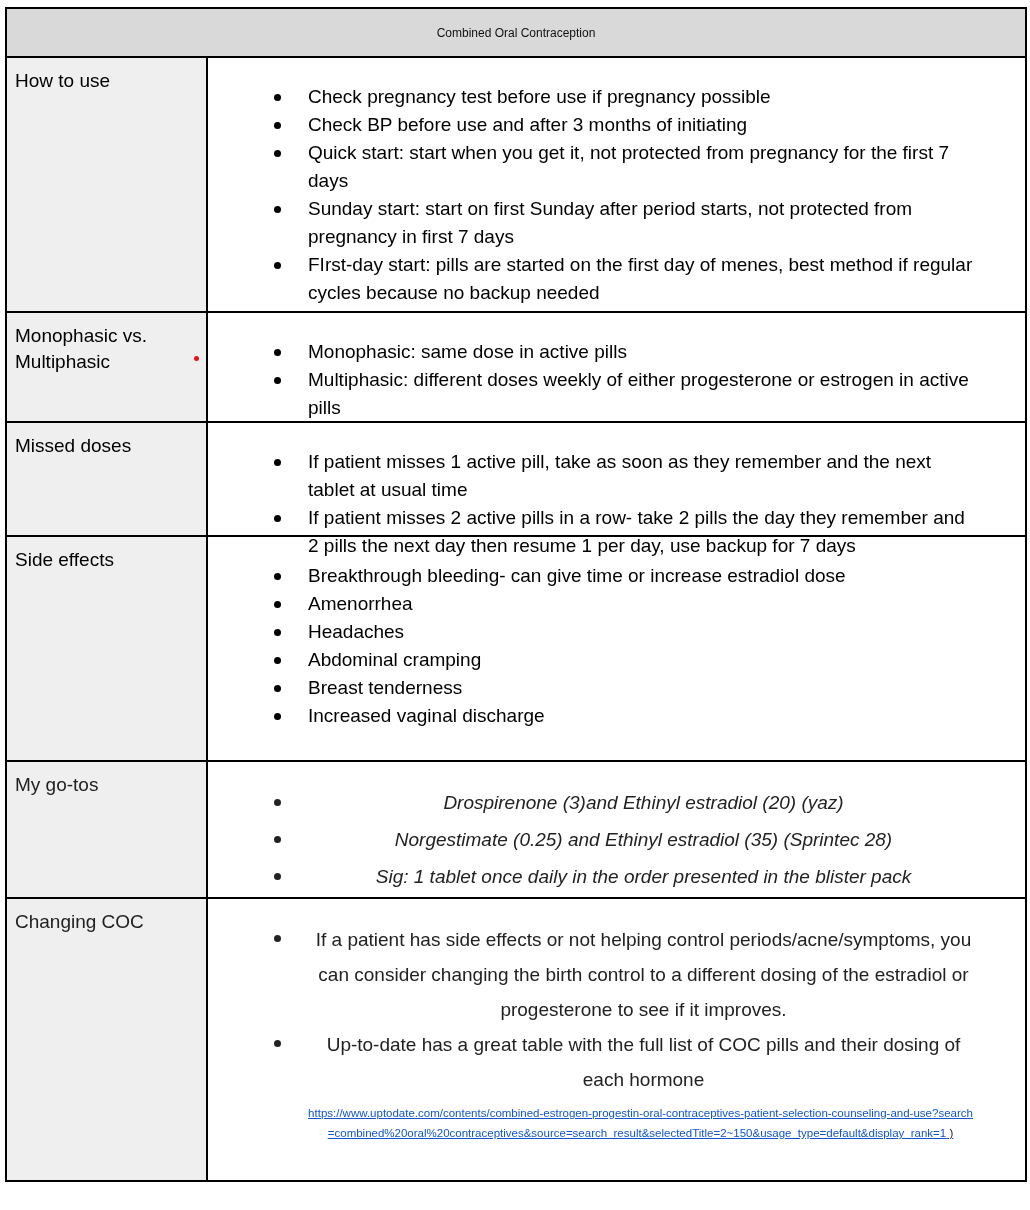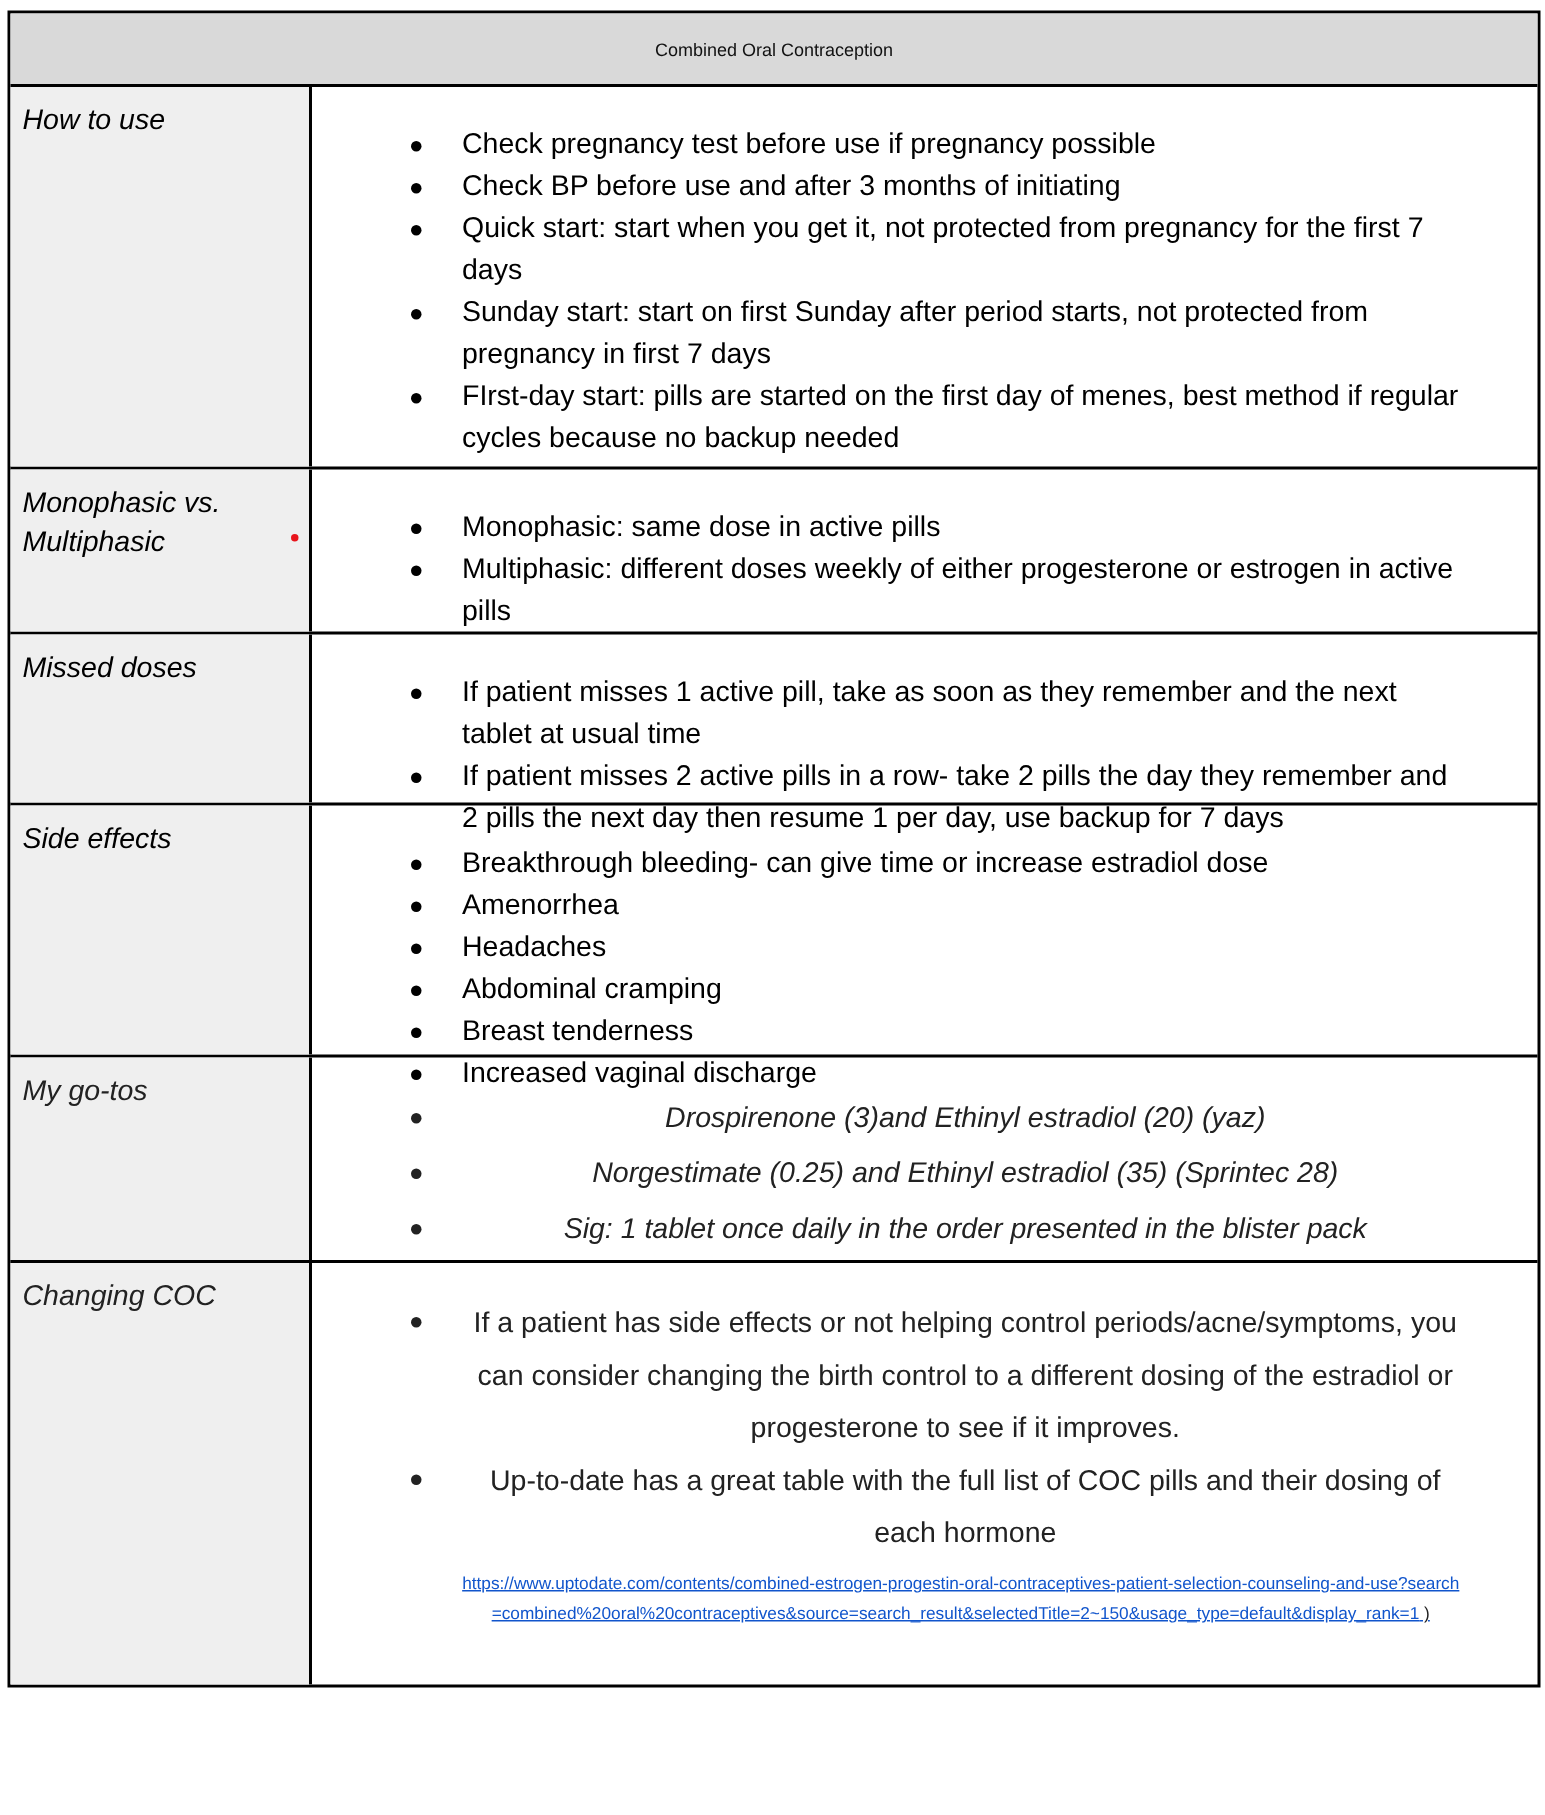--- a/index.html
+++ b/index.html
@@ -7,21 +7,21 @@
            font-family: "Liberation Sans", sans-serif; color: #000; }
     .tbl { position: absolute; left: 5px; top: 7px; width: 1018px;
            border: 2px solid #000; border-collapse: collapse; }
     .hdr { height: 47px; background: #d9d9d9; border-bottom: 2px solid #000;
            display: flex; align-items: center; justify-content: center;
            font-size: 12px; color: #111; }
     .row { display: flex; border-bottom: 2px solid #000; box-sizing: border-box; }
     .row:last-child { border-bottom: none; }
     .lbl { width: 201px; flex: 0 0 201px; background: #efefef; border-right: 2px solid #000;
            padding: 10px 0 0 8px; box-sizing: border-box; font-size: 19px; line-height: 26px;
-           position: relative; font-style: italic; }
+           position: relative; }
     .cnt { flex: 1; padding: 9px 30px 0 0; box-sizing: border-box; }
     ul { margin: 16px; padding: 0; list-style: none; }
     li { position: relative; padding-left: 84px; font-size: 19px; line-height: 28px; }
     li::before { content: ""; position: absolute; left: 50px; top: 11px; width: 7px; height: 7px;
                  border-radius: 50%; background: #000; }
     .dark li, .dark .lbl-txt { color: #222; text-align: center; }
     .gotos li { line-height: 37px; font-style: italic; }
     .gotos li::before { top: 15px; background: #222; }
     .chg li { line-height: 35px; }
     .chg li::before { top: 13px; background: #222; }
@@ -66,21 +66,21 @@
   <div class="row" style="height:114px">
     <div class="lbl">Missed doses</div>
     <div class="cnt">
       <ul>
         <li>If patient misses 1 active pill, take as soon as they remember and the next tablet at usual time</li>
         <li>If patient misses 2 active pills in a row- take 2 pills the day they remember and 2 pills the next day then resume 1 per day, use backup for 7 days</li>
       </ul>
     </div>
   </div>
 
-  <div class="row" style="height:168px">
+  <div class="row" style="height:225px">
     <div class="lbl">Side effects</div>
     <div class="cnt">
       <ul>
         <li>Breakthrough bleeding- can give time or increase estradiol dose</li>
         <li>Amenorrhea</li>
         <li>Headaches</li>
         <li>Abdominal cramping</li>
         <li>Breast tenderness</li>
         <li>Increased vaginal discharge</li>
       </ul>

